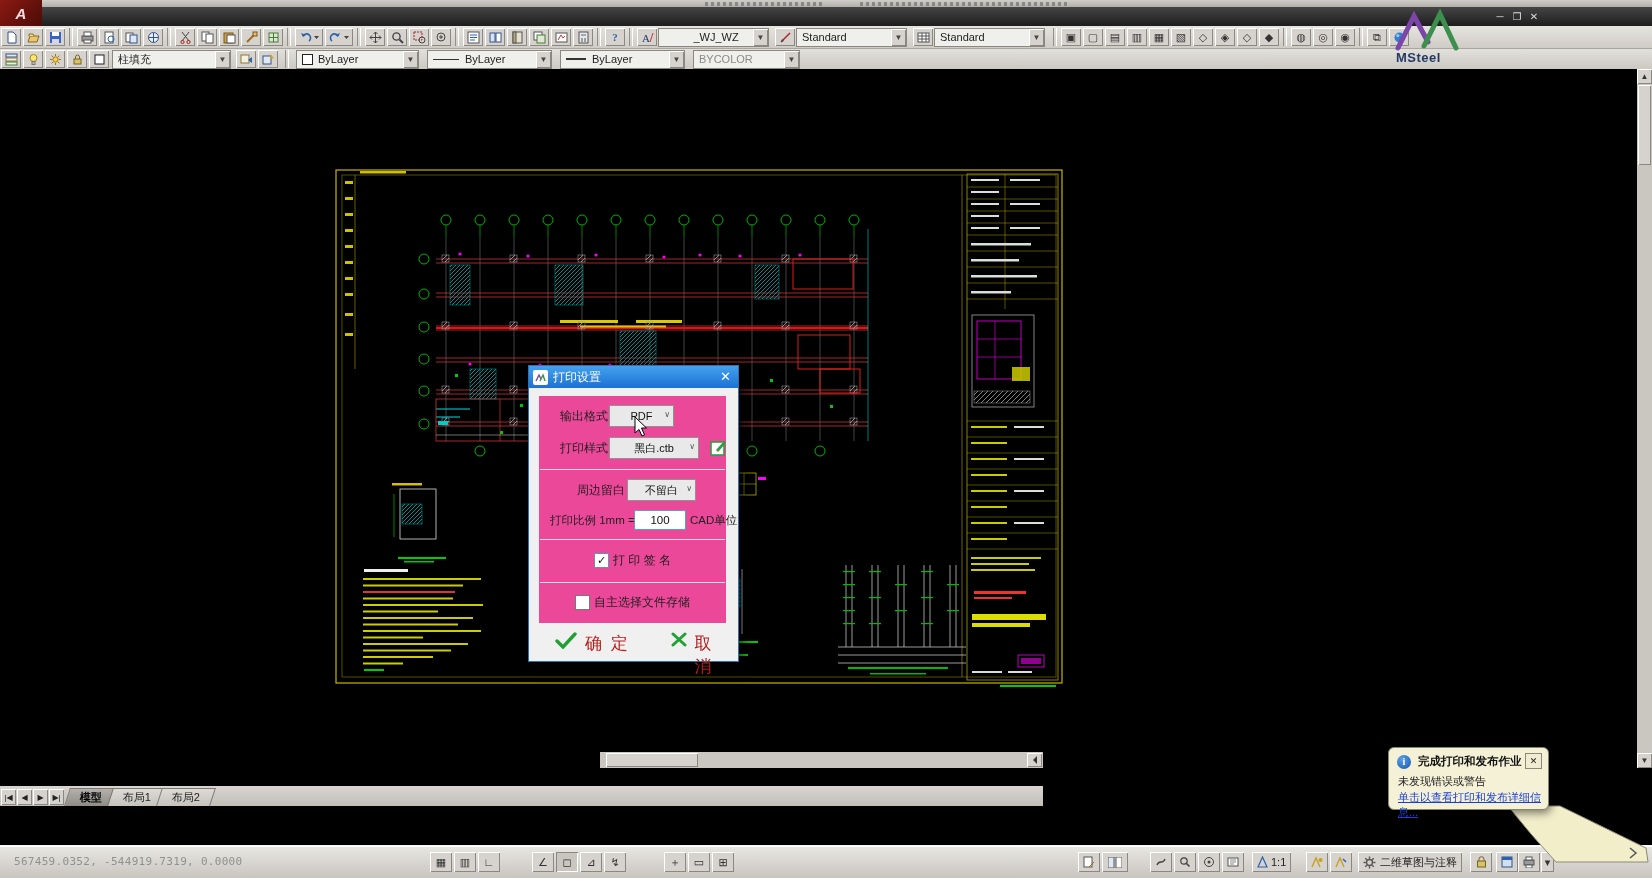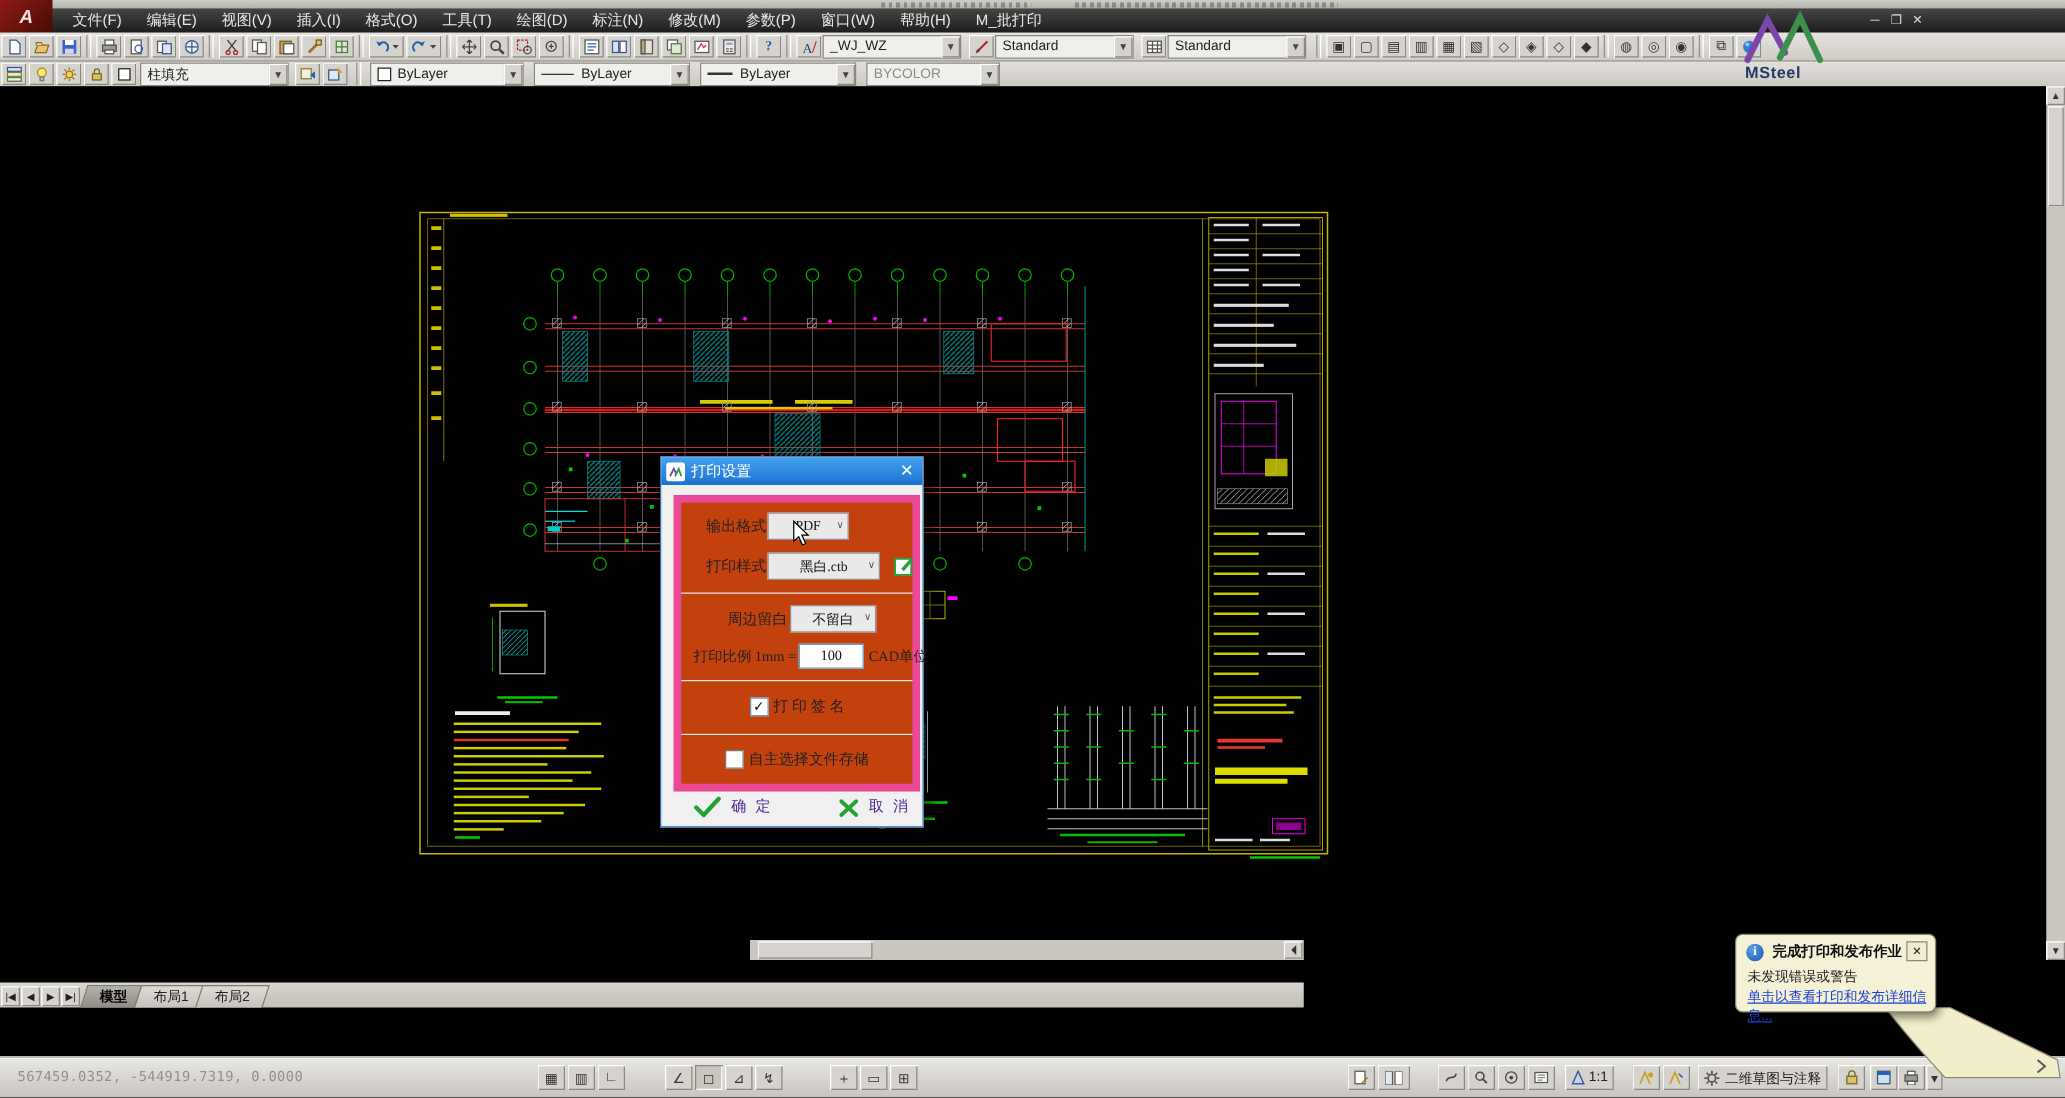--- a/index.html
+++ b/index.html
@@ -49,30 +49,30 @@
   #statusbar{position:absolute;left:0;top:845px;width:1652px;height:33px;background:linear-gradient(#e9e7e2,#c7c4be);border-top:1px solid #f8f8f6;box-shadow:inset 0 1px #fff;text-align:right;}
   #coords{position:absolute;left:14px;top:9px;font-family:"DejaVu Sans Mono",monospace;font-size:11px;color:#909090;letter-spacing:.3px;}
   .sbtn{position:absolute;top:6px;width:22px;height:20px;background:#d6d3ce;box-shadow:inset 1px 1px #fff,inset -1px -1px #8b8882;display:flex;align-items:center;justify-content:center;font-size:11px;color:#333;}
   .sbtn.pressed{box-shadow:inset 1px 1px #8b8882,inset -1px -1px #fff;background:#c9c6c0;}
   .sflat{position:absolute;top:6px;height:20px;display:flex;align-items:center;font-size:11px;color:#222;background:#d6d3ce;box-shadow:inset 1px 1px #fff,inset -1px -1px #8b8882;padding:0 5px;}
   
   #dlg{position:absolute;left:528px;top:365px;width:209px;height:295px;background:#f0f0f0;border:1px solid #2f6fb2;box-shadow:3px 4px 12px rgba(0,0,0,.65);}
   #dlg-title{position:absolute;left:0;top:0;right:0;height:22px;background:linear-gradient(#45a0ee,#1b72d2);display:flex;align-items:center;color:#fff;font-size:12px;}
   #dlg-title .dico{width:15px;height:15px;background:#fff;border-radius:2px;margin:0 5px 0 4px;display:flex;align-items:center;justify-content:center;}
   #dlg-close{position:absolute;right:7px;top:3px;color:#fff;font-size:13px;line-height:16px;}
-  #dlg-panel{position:absolute;left:10px;top:30px;width:185px;height:225px;background:#c2410c;border:6px solid #ec4899;font-family:Liberation Serif, serif;}
+  #dlg-panel{position:absolute;left:10px;top:30px;width:185px;height:225px;background:#ec4899;border:1px solid #ec4899;}
   .dsep{position:absolute;left:0;right:0;height:0;border-top:1px solid #e4e4e4;}
   .drow{position:absolute;left:0;right:0;height:22px;display:flex;align-items:center;}
   .dlabel{font-size:12px;color:#222;position:absolute;white-space:nowrap;}
   .dcombo{position:absolute;height:20px;background:#e9e9e9;border:1px solid #929292;font-size:11px;color:#111;display:flex;align-items:center;justify-content:center;}
   .dcombo .chev2{position:absolute;right:3px;top:4px;font-size:8px;color:#555;}
   .dinput{position:absolute;height:18px;background:#fff;border:1px solid #5d9bd3;font-size:11.5px;color:#111;text-align:center;line-height:18px;}
   .dcheck{width:13px;height:13px;background:#fff;border:1px solid #6c8fae;display:inline-flex;align-items:center;justify-content:center;font-size:11px;color:#111;margin-right:4px;}
   .dcheck.empty{border-color:#777;}
-  .dbtn{position:absolute;top:266px;height:22px;display:flex;align-items:flex-end;font-size:12px;color:#4c1d95;letter-spacing:2px;}
+  .dbtn{position:absolute;top:266px;height:22px;display:flex;align-items:flex-start;font-size:17px;color:#b91c1c;letter-spacing:2px;}
   .dbtn svg{margin-right:8px;}
   
   #balloon{position:absolute;left:1388px;top:747px;width:159px;height:61px;background:#f4f1d6;border:1px solid #86866f;border-radius:6px;box-shadow:2px 3px 8px rgba(0,0,0,.5);z-index:30;}
   #balloon .brow1{position:absolute;left:8px;top:6px;display:flex;align-items:center;}
   #balloon .info{width:14px;height:14px;border-radius:50%;background:radial-gradient(circle at 35% 30%,#5aa0e8,#1a55b0);color:#fff;font-size:10px;font-weight:bold;text-align:center;line-height:14px;margin-right:7px;font-family:"Liberation Serif",serif;}
   #balloon .btitle{font-size:11.5px;font-weight:bold;color:#111;}
   #balloon .bclose{position:absolute;right:6px;top:5px;width:15px;height:14px;border:1px solid #8a8a76;background:#efecd2;font-size:9px;line-height:14px;text-align:center;color:#222;}
   #balloon .bbody{position:absolute;left:9px;top:26px;font-size:11px;color:#222;}
   #balloon .blink{position:absolute;left:9px;top:42px;font-size:11px;color:#1a3fd4;text-decoration:underline;}
   #btail{position:absolute;left:1460px;top:800px;z-index:29;}
@@ -83,35 +83,20 @@
 <body>
 
 <div id="screen">
 
   <div id="titlebar">
     <div class="smudge" style="left:705px;width:120px;"></div>
     <div class="smudge" style="left:860px;width:210px;"></div>
   </div>
 
   <div id="menubar">
-    <div class="menus">
-      <span class="menu-item">文件(F)</span>
-      <span class="menu-item">编辑(E)</span>
-      <span class="menu-item">视图(V)</span>
-      <span class="menu-item">插入(I)</span>
-      <span class="menu-item">格式(O)</span>
-      <span class="menu-item">工具(T)</span>
-      <span class="menu-item">绘图(D)</span>
-      <span class="menu-item">标注(N)</span>
-      <span class="menu-item">修改(M)</span>
-      <span class="menu-item">参数(P)</span>
-      <span class="menu-item">窗口(W)</span>
-      <span class="menu-item">帮助(H)</span>
-      <span class="menu-item">M_批打印</span>
-    </div>
     <span class="winbtn" style="left:1493px;">─</span>
     <span class="winbtn" style="left:1510px;">❐</span>
     <span class="winbtn" style="left:1527px;">✕</span>
   </div>
   <div id="appicon">A</div>
 
   <div id="tb1">
     <div class="tbtn">
         <svg width="13" height="13">
           <path d="M3,1h5l3,3v8H3z" fill="#fff" stroke="#33538a"></path>
@@ -269,21 +254,21 @@
     <div class="tbtn">
         <span style="font-size:11px;font-weight:bold;color:#2a61b0;font-family:'Liberation Serif',serif;">?</span>
       </div>
     <div class="tsep"></div>
     <div class="tbtn">
         <svg width="13" height="13">
           <text x="1" y="11" font-size="11" fill="#1a3a7a" font-family="Liberation Serif">A</text>
           <path d="M9,11L12,2" stroke="#c33"></path>
         </svg>
       </div>
-    <div class="combo" style="width:104px;">
+    <div class="combo" style="width:104px;justify-content:center;">
         <span>_WJ_WZ</span>
         <span class="chev">▼</span>
       </div>
     <div class="tbtn" style="margin-left:6px">
         <svg width="13" height="13">
           <path d="M2,11L11,2" stroke="#a22" stroke-width="1.5"></path>
           <path d="M2,11l3-1-2-2z" fill="#444"></path>
         </svg>
       </div>
     <div class="combo" style="width:104px;">

